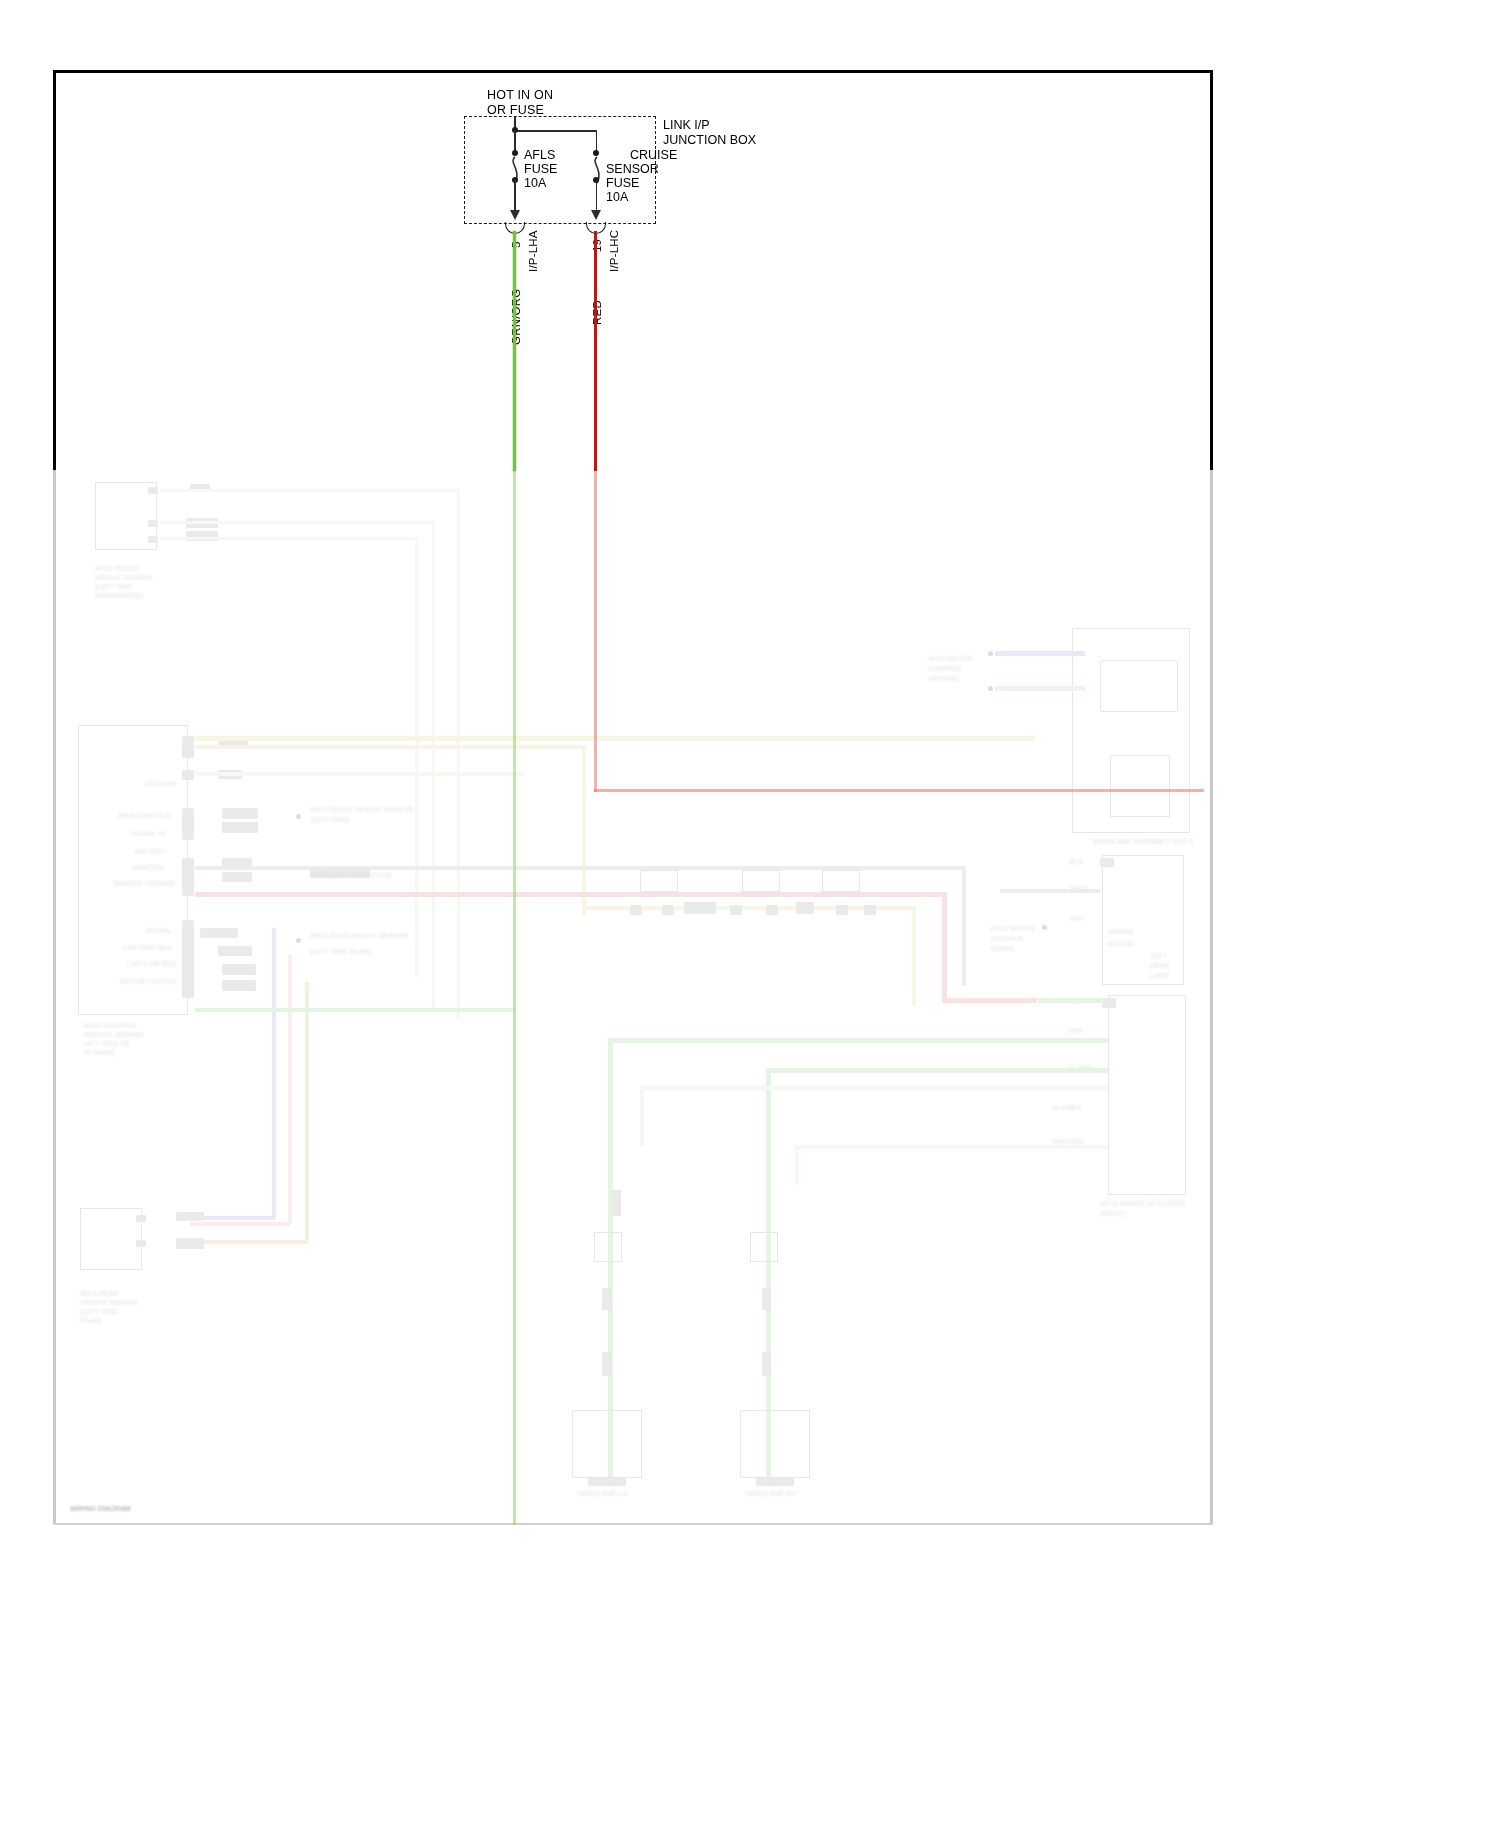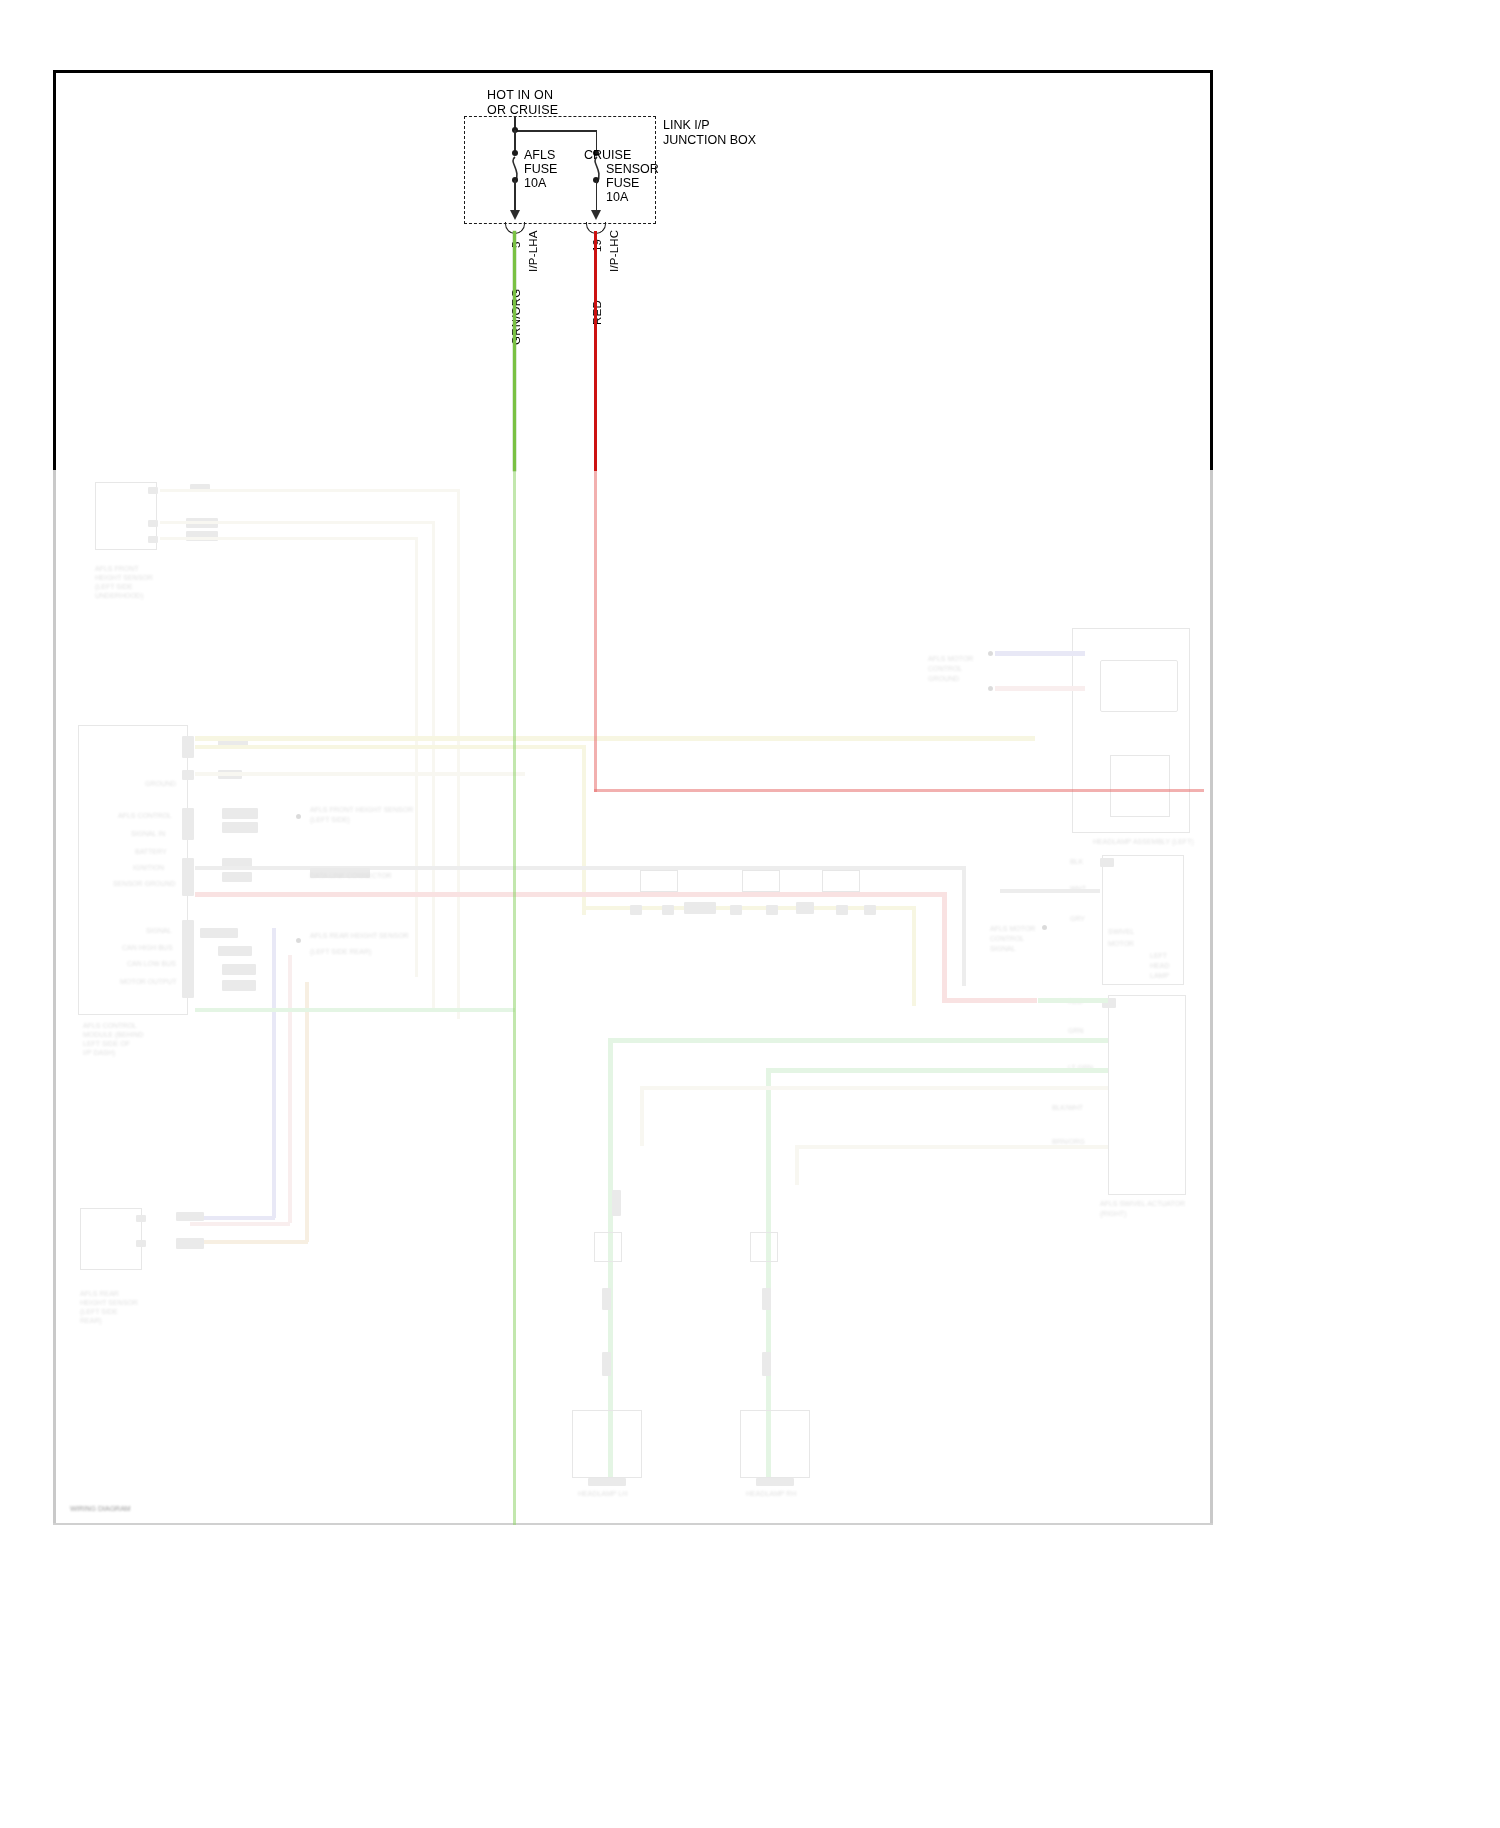--- a/index.html
+++ b/index.html
@@ -458,21 +458,21 @@
   </div>
 
   <div class="cont-grn"></div>
   <div class="cont-red"></div>
   <div class="cont-red-h"></div>
 
   <div class="clear-layer">
 
     <div class="hot-label">
       <div>HOT IN ON</div>
-      <div>OR CRUISE</div>
+      <div>OR FUSE</div>
     </div>
 
     <div class="junction-box"></div>
     <div class="junction-box-label">
       <div>LINK I/P</div>
       <div>JUNCTION BOX</div>
     </div>
 
     <div class="bus-vert-left"></div>
     <div class="bus-horiz"></div>
@@ -494,21 +494,21 @@
 
     <div class="fuse-lead" style="left:595.5px; top:130px; height:23px;"></div>
     <div class="node-dot" style="left:593px; top:150px;"></div>
     <svg class="fuse-sym" style="left:588.5px; top:154px;" viewBox="0 0 16 26">
       <path d="M8 0 C 1 5, 15 13, 8 26" fill="none" stroke="#2b2b2b" stroke-width="1.6"></path>
     </svg>
     <div class="node-dot" style="left:593px; top:177px;"></div>
     <div class="fuse-lead" style="left:595.5px; top:180px; height:32px;"></div>
     <div class="arrow-head" style="left:591.3px; top:210px;"></div>
 
-    <div class="fuse-text" style="left:584px; top:148px;text-align:center;">CRUISE</div>
+    <div class="fuse-text" style="left:630px; top:148px;text-align:center;">CRUISE</div>
     <div class="fuse-text" style="left:606px; top:162px;">SENSOR</div>
     <div class="fuse-text" style="left:606px; top:176px;">FUSE</div>
     <div class="fuse-text" style="left:606px; top:190px;">10A</div>
 
     <div class="conn-arc" style="left:504.5px; top:222px;"></div>
     <div class="conn-arc" style="left:586px; top:222px;"></div>
 
     <div class="vlabel" style="left:510px; top:248px;">5</div>
     <div class="vlabel" style="left:527px; top:272px;">I/P-LHA</div>
     <div class="vlabel" style="left:591px; top:252px;">19</div>

